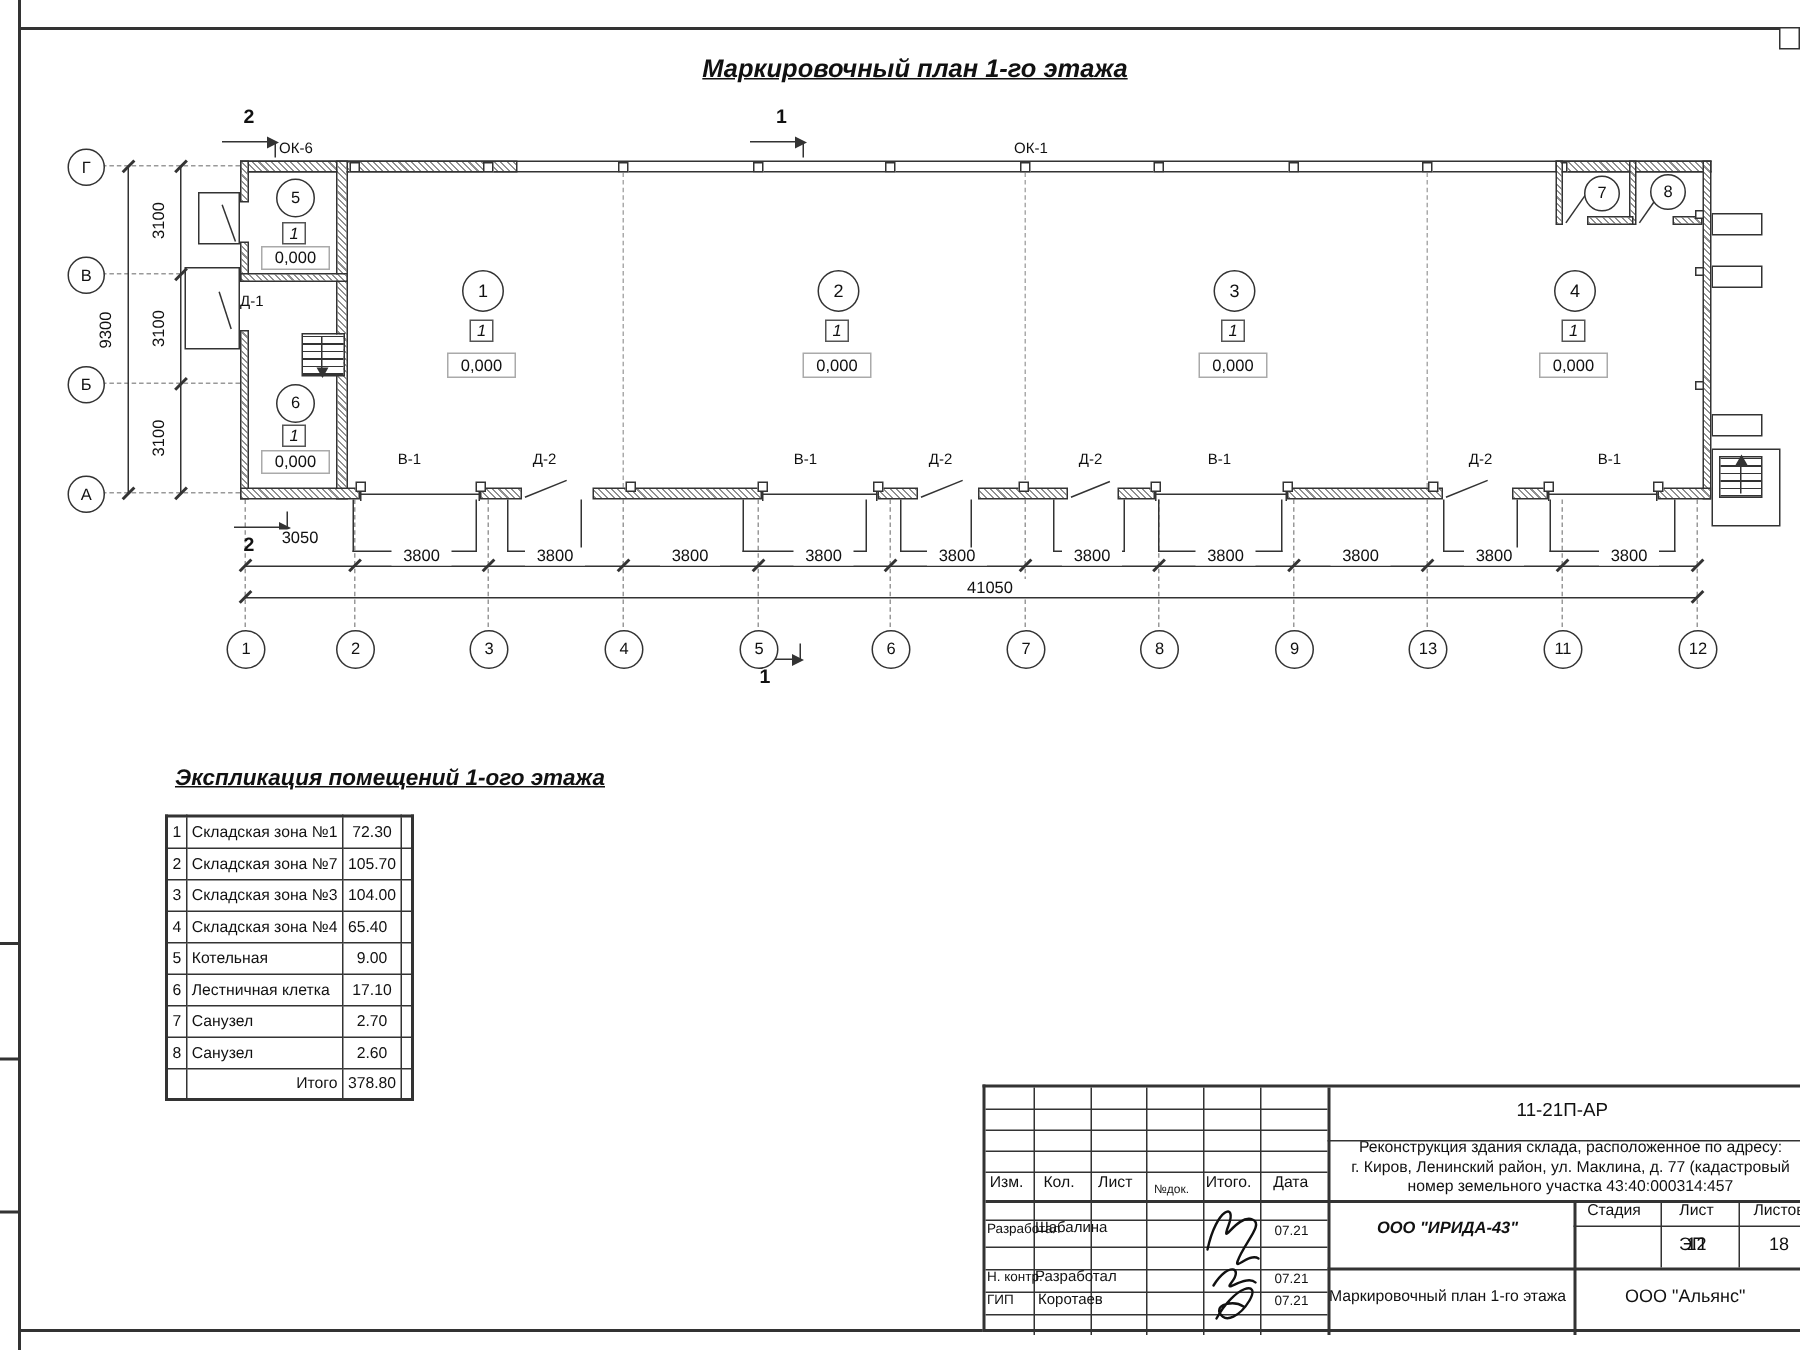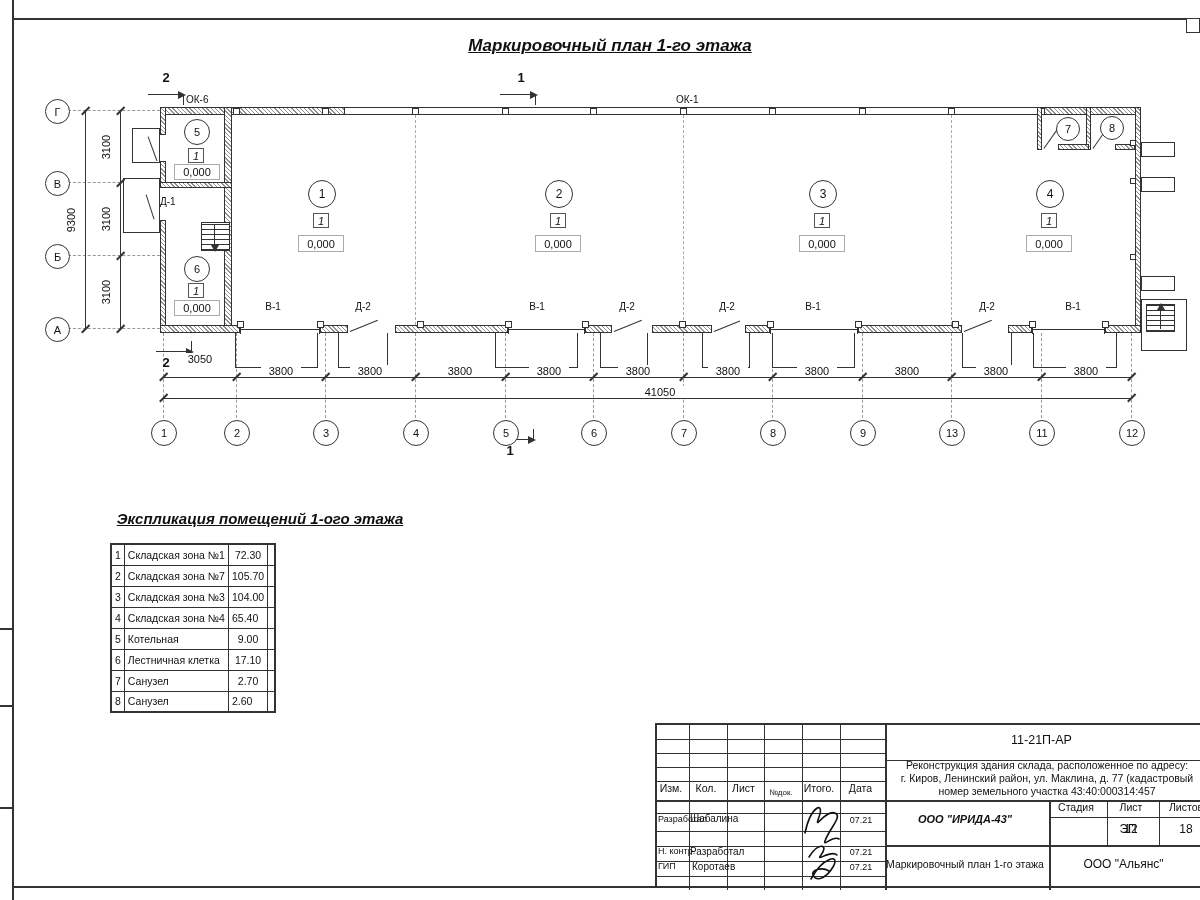--- a/index.html
+++ b/index.html
@@ -333,21 +333,27 @@
       </tr>
   <tr>
         <td style="text-align:center">7</td>
         <td>Санузел</td>
         <td style="text-align:center">2.70</td>
         <td></td>
       </tr>
   <tr>
         <td style="text-align:center">8</td>
         <td>Санузел</td>
-        <td style="">2.60</td>
+        <td style="text-align:center">2.60</td>
+        <td></td>
+      </tr>
+  <tr>
+        <td></td>
+        <td style="text-align:right">Итого</td>
+        <td style="text-align:center">378.80</td>
         <td></td>
       </tr>
 </tbody>
   </table>
 
 <div class="tb">
 
   <div class="v" style="left:32px;top:0;width:1.2px;height:165px"></div>
   <div class="v" style="left:70px;top:0;width:1.2px;height:165px"></div>
   <div class="v" style="left:107px;top:0;width:1.2px;height:165px"></div>

